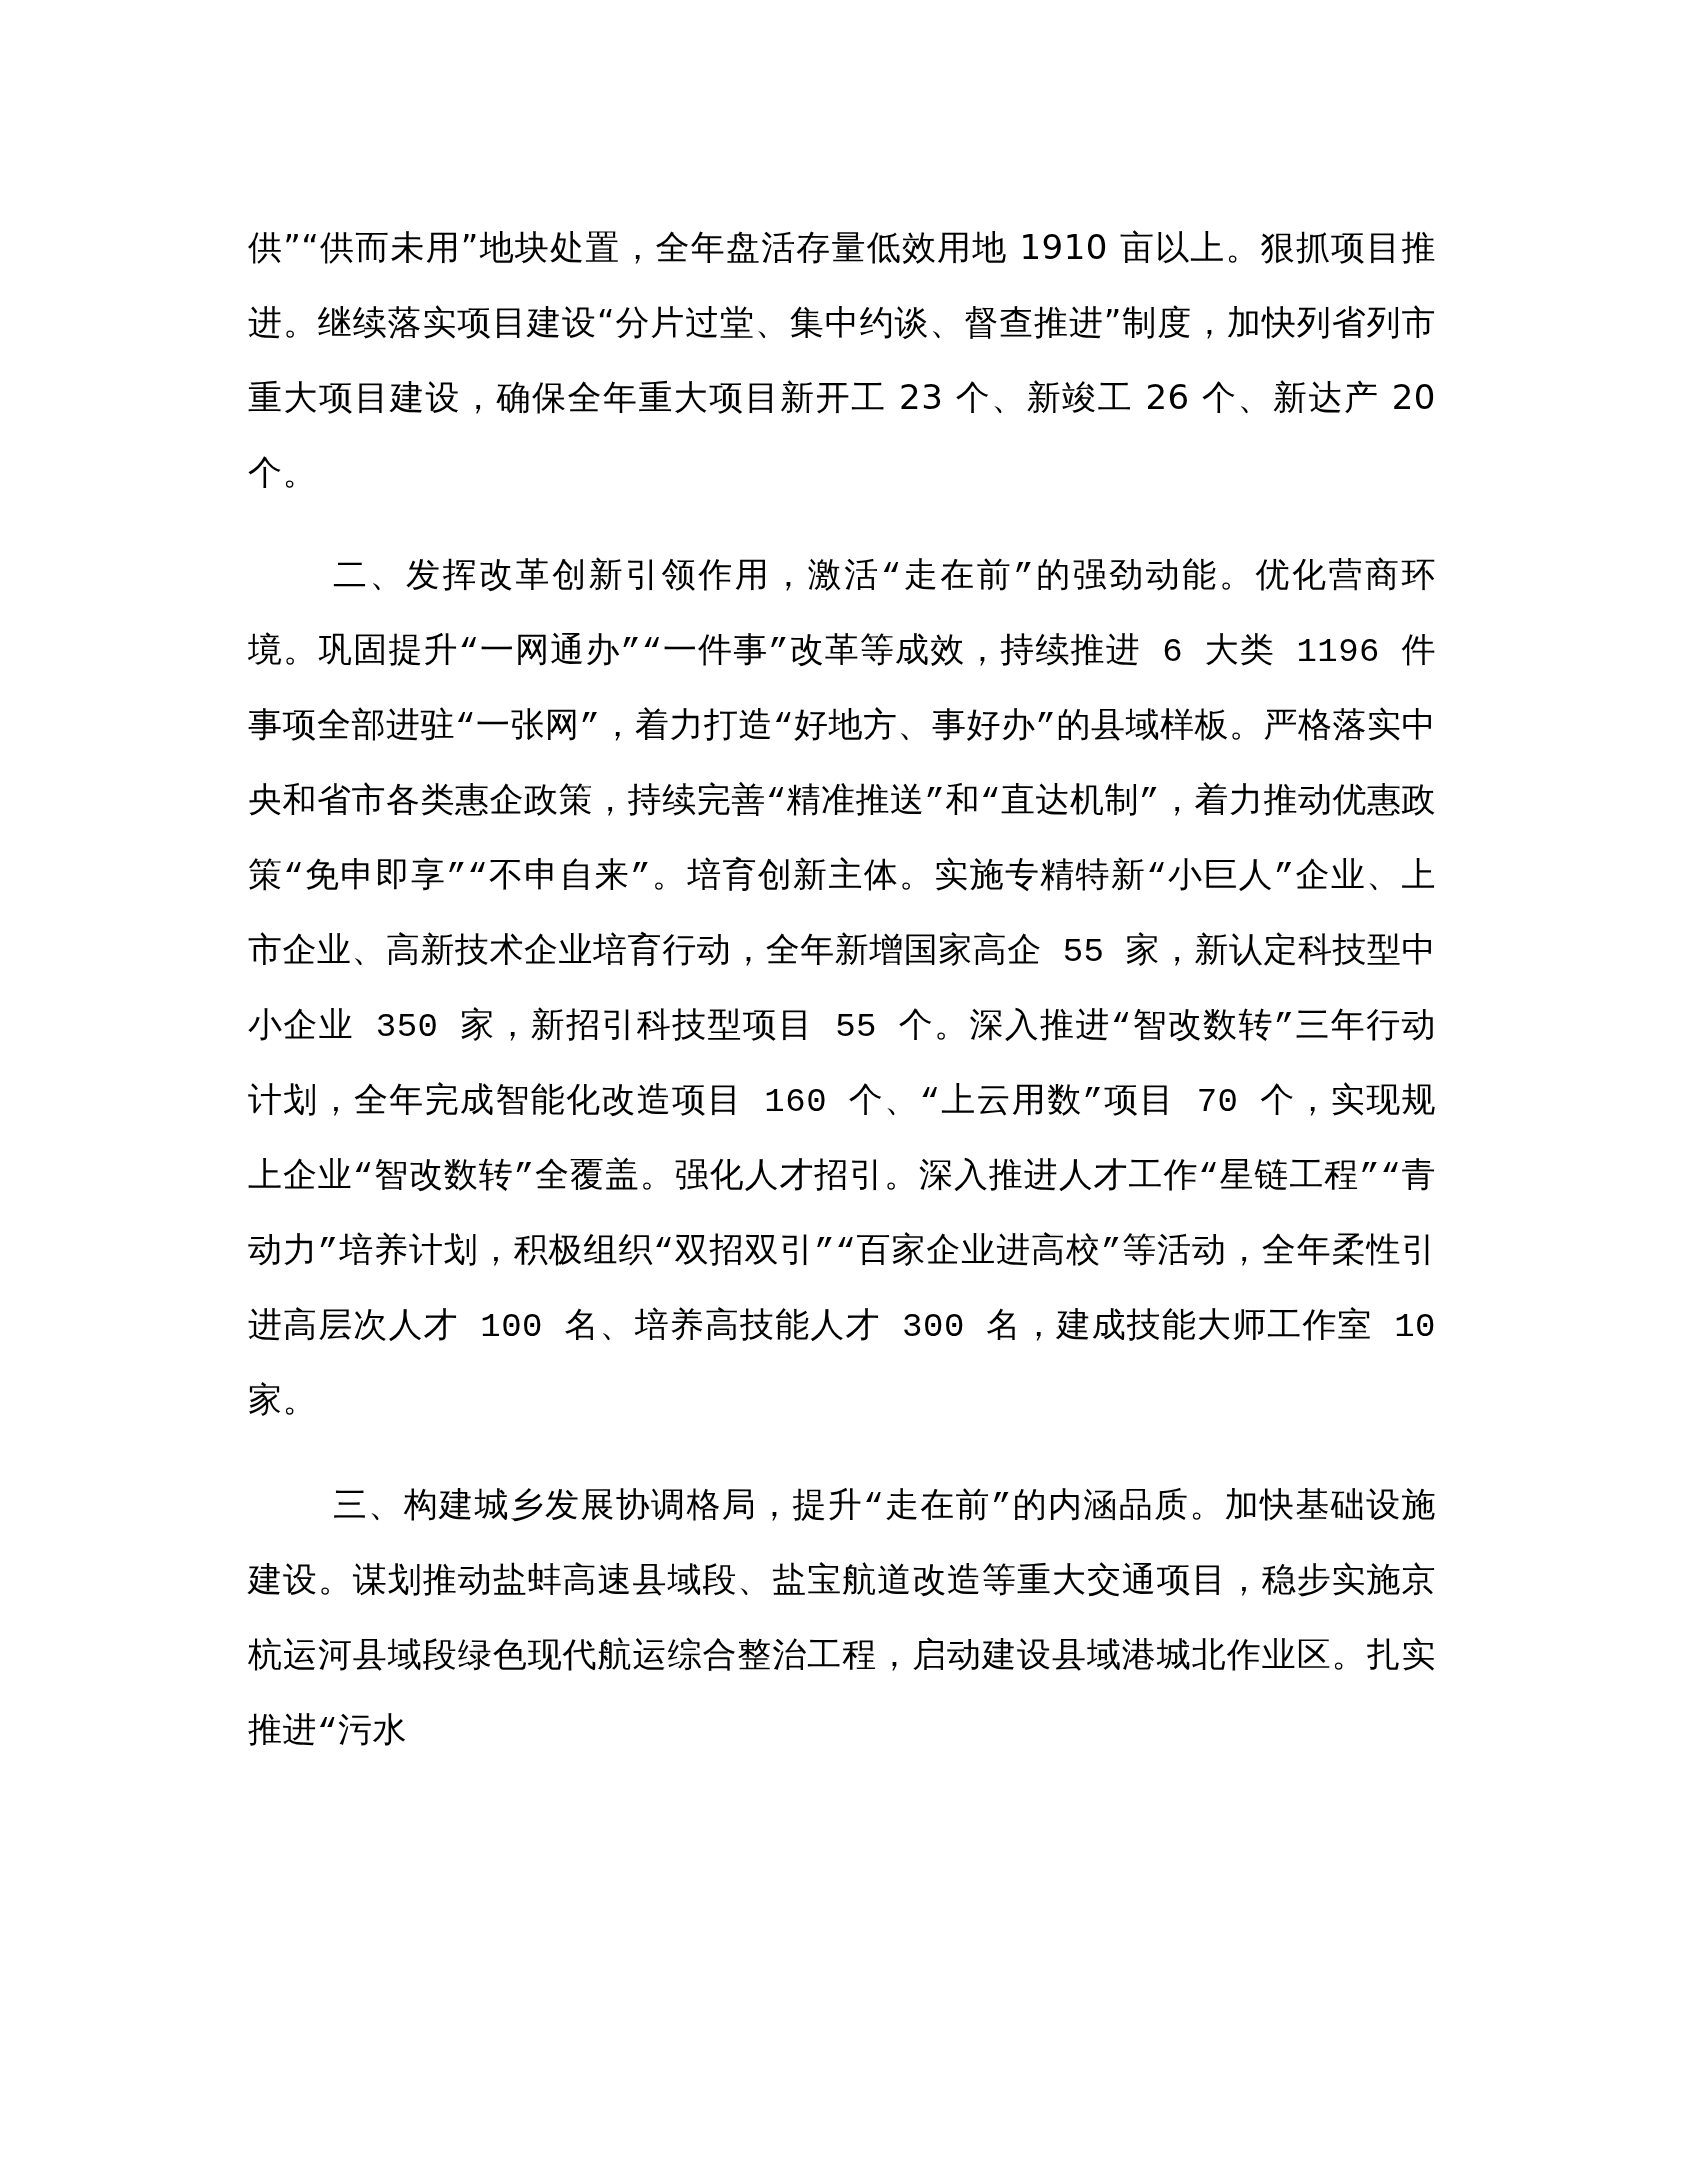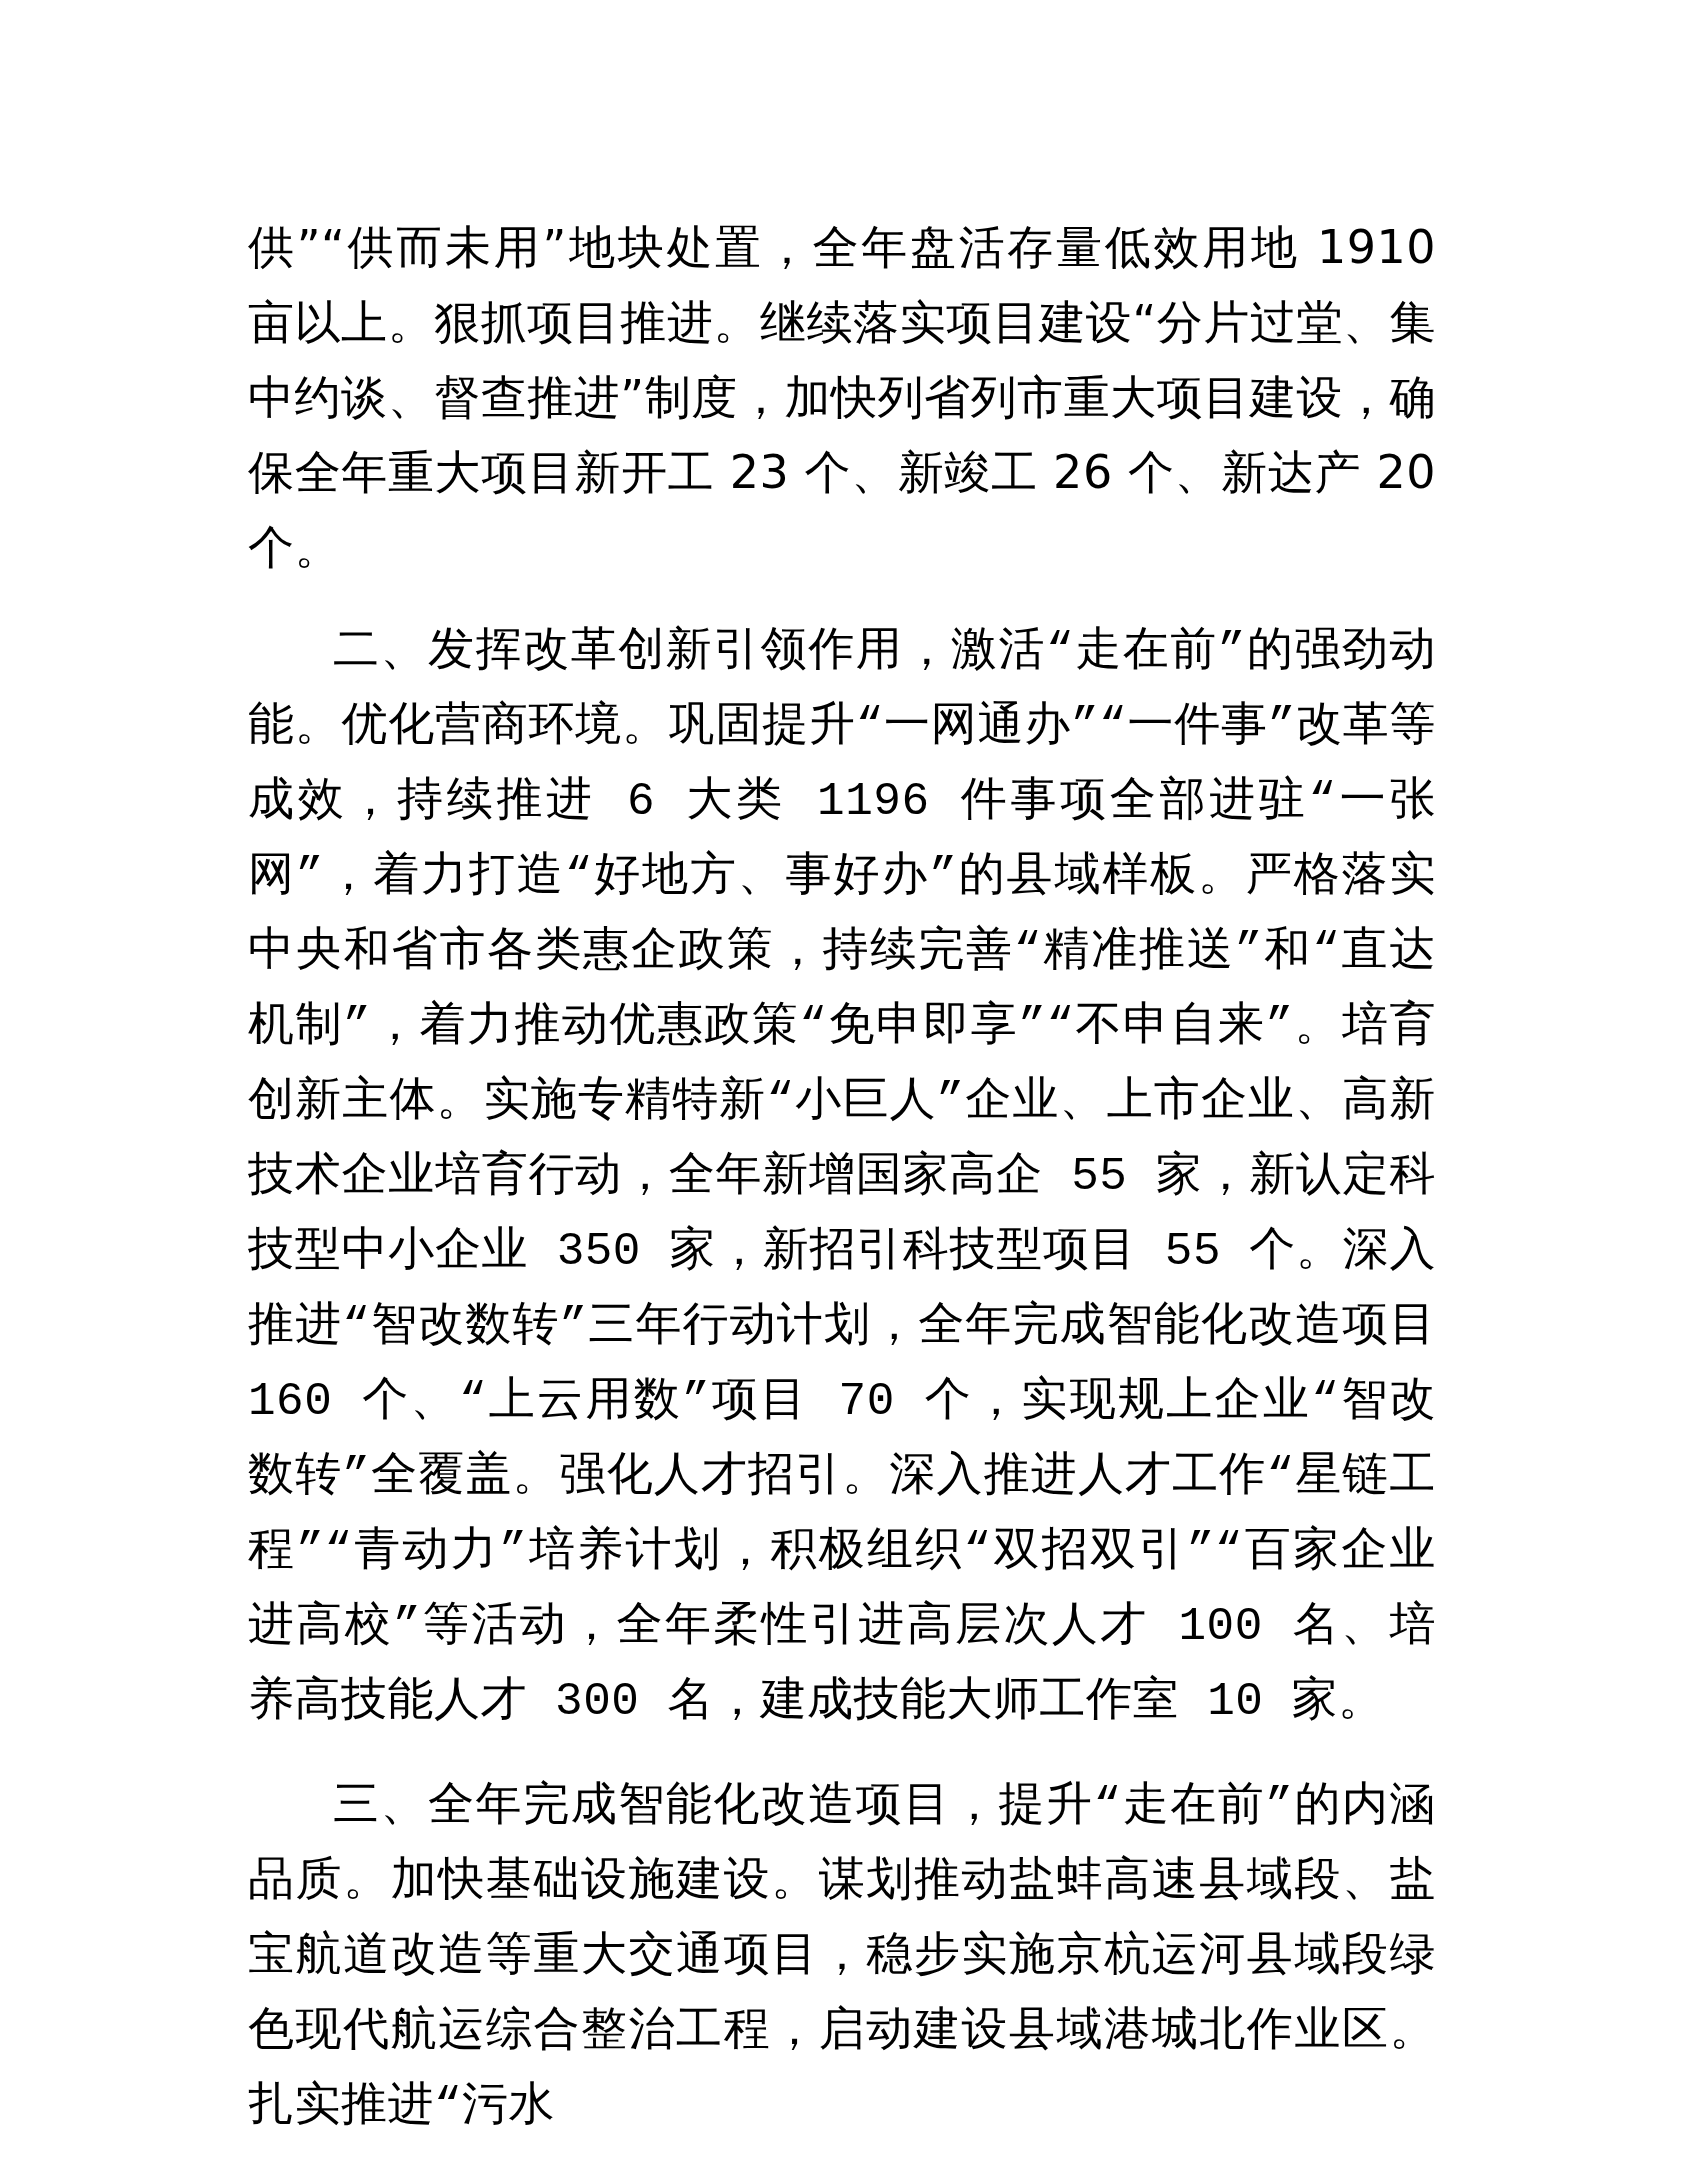--- a/index.html
+++ b/index.html
@@ -16,36 +16,36 @@
       color: #000000;
     }
     .page {
       position: absolute;
       left: 248px;
       top: 210px;
       width: 1188px;
     }
     .para {
       margin: 0;
-      font-size: 46px;
+      font-size: 34px;
       line-height: 75px;
       text-align: justify;
       text-justify: inter-character;
       letter-spacing: 0.5px;
       word-break: break-all;
     }
     .para.indent {
       text-indent: 85px;
     }
     .para + .para {
       margin-top: 30px;
       font-family: Liberation Mono, monospace;
     }
   </style>
 </head>
 <body>
 
 <div class="page">
   <p class="para">供”“供而未用”地块处置，全年盘活存量低效用地 1910 亩以上。狠抓项目推进。继续落实项目建设“分片过堂、集中约谈、督查推进”制度，加快列省列市重大项目建设，确保全年重大项目新开工 23 个、新竣工 26 个、新达产 20 个。</p>
   <p class="para indent">二、发挥改革创新引领作用，激活“走在前”的强劲动能。优化营商环境。巩固提升“一网通办”“一件事”改革等成效，持续推进 6 大类 1196 件事项全部进驻“一张网”，着力打造“好地方、事好办”的县域样板。严格落实中央和省市各类惠企政策，持续完善“精准推送”和“直达机制”，着力推动优惠政策“免申即享”“不申自来”。培育创新主体。实施专精特新“小巨人”企业、上市企业、高新技术企业培育行动，全年新增国家高企 55 家，新认定科技型中小企业 350 家，新招引科技型项目 55 个。深入推进“智改数转”三年行动计划，全年完成智能化改造项目 160 个、“上云用数”项目 70 个，实现规上企业“智改数转”全覆盖。强化人才招引。深入推进人才工作“星链工程”“青动力”培养计划，积极组织“双招双引”“百家企业进高校”等活动，全年柔性引进高层次人才 100 名、培养高技能人才 300 名，建成技能大师工作室 10 家。</p>
-  <p class="para indent">三、全年完成智能化改造项目，提升“走在前”的内涵品质。加快基础设施建设。谋划推动盐蚌高速县域段、盐宝航道改造等重大交通项目，稳步实施京杭运河县域段绿色现代航运综合整治工程，启动建设县域港城北作业区。扎实推进“污水</p>
+  <p class="para indent">三、构建城乡发展协调格局，提升“走在前”的内涵品质。加快基础设施建设。谋划推动盐蚌高速县域段、盐宝航道改造等重大交通项目，稳步实施京杭运河县域段绿色现代航运综合整治工程，启动建设县域港城北作业区。扎实推进“污水</p>
 </div>
 
 
 </body></html>

